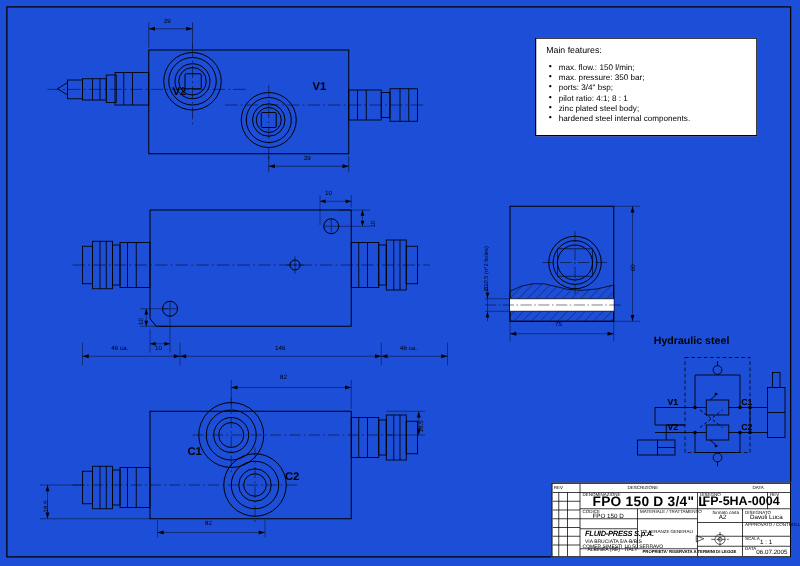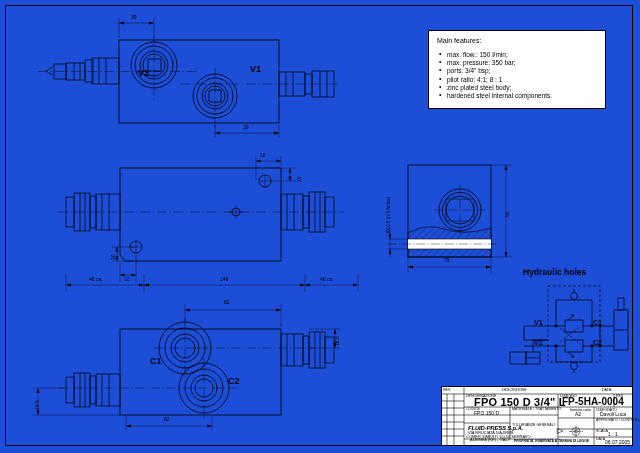--- a/index.html
+++ b/index.html
@@ -358,21 +358,21 @@
         <line x1="26" y1="0" x2="26" y2="14"></line>
         <line x1="112" y1="0" x2="112" y2="14"></line>
         <line x1="26" y1="10" x2="112" y2="10"></line>
         <path d="M26 10 l5 -1.6 v3.2 z" fill="#000" stroke="none"></path>
         <path d="M112 10 l-5 -1.6 v3.2 z" fill="#000" stroke="none"></path>
       </g>
     </svg>
     <div class="dimtxt" style="left:64px;top:0px;">82</div>
   </div>
 
-  <div class="scheme-title" style="left:523px;top:267px;">Hydraulic holes</div>
+  <div class="scheme-title" style="left:523px;top:267px;">Hydraulic steel</div>
   <div class="abs" style="left:502px;top:278px;">
     <svg width="132" height="98" viewBox="0 0 132 98">
 
       <rect x="46" y="8" width="52" height="76" fill="none" stroke="#000" stroke-width="0.6" stroke-dasharray="3,2"></rect>
       <g fill="none" stroke="#000" stroke-width="0.7">
 
         <path d="M54 22 H90"></path>
         <path d="M54 22 V48"></path>
         <path d="M90 22 V48"></path>
         <path d="M54 48 H63"></path>

